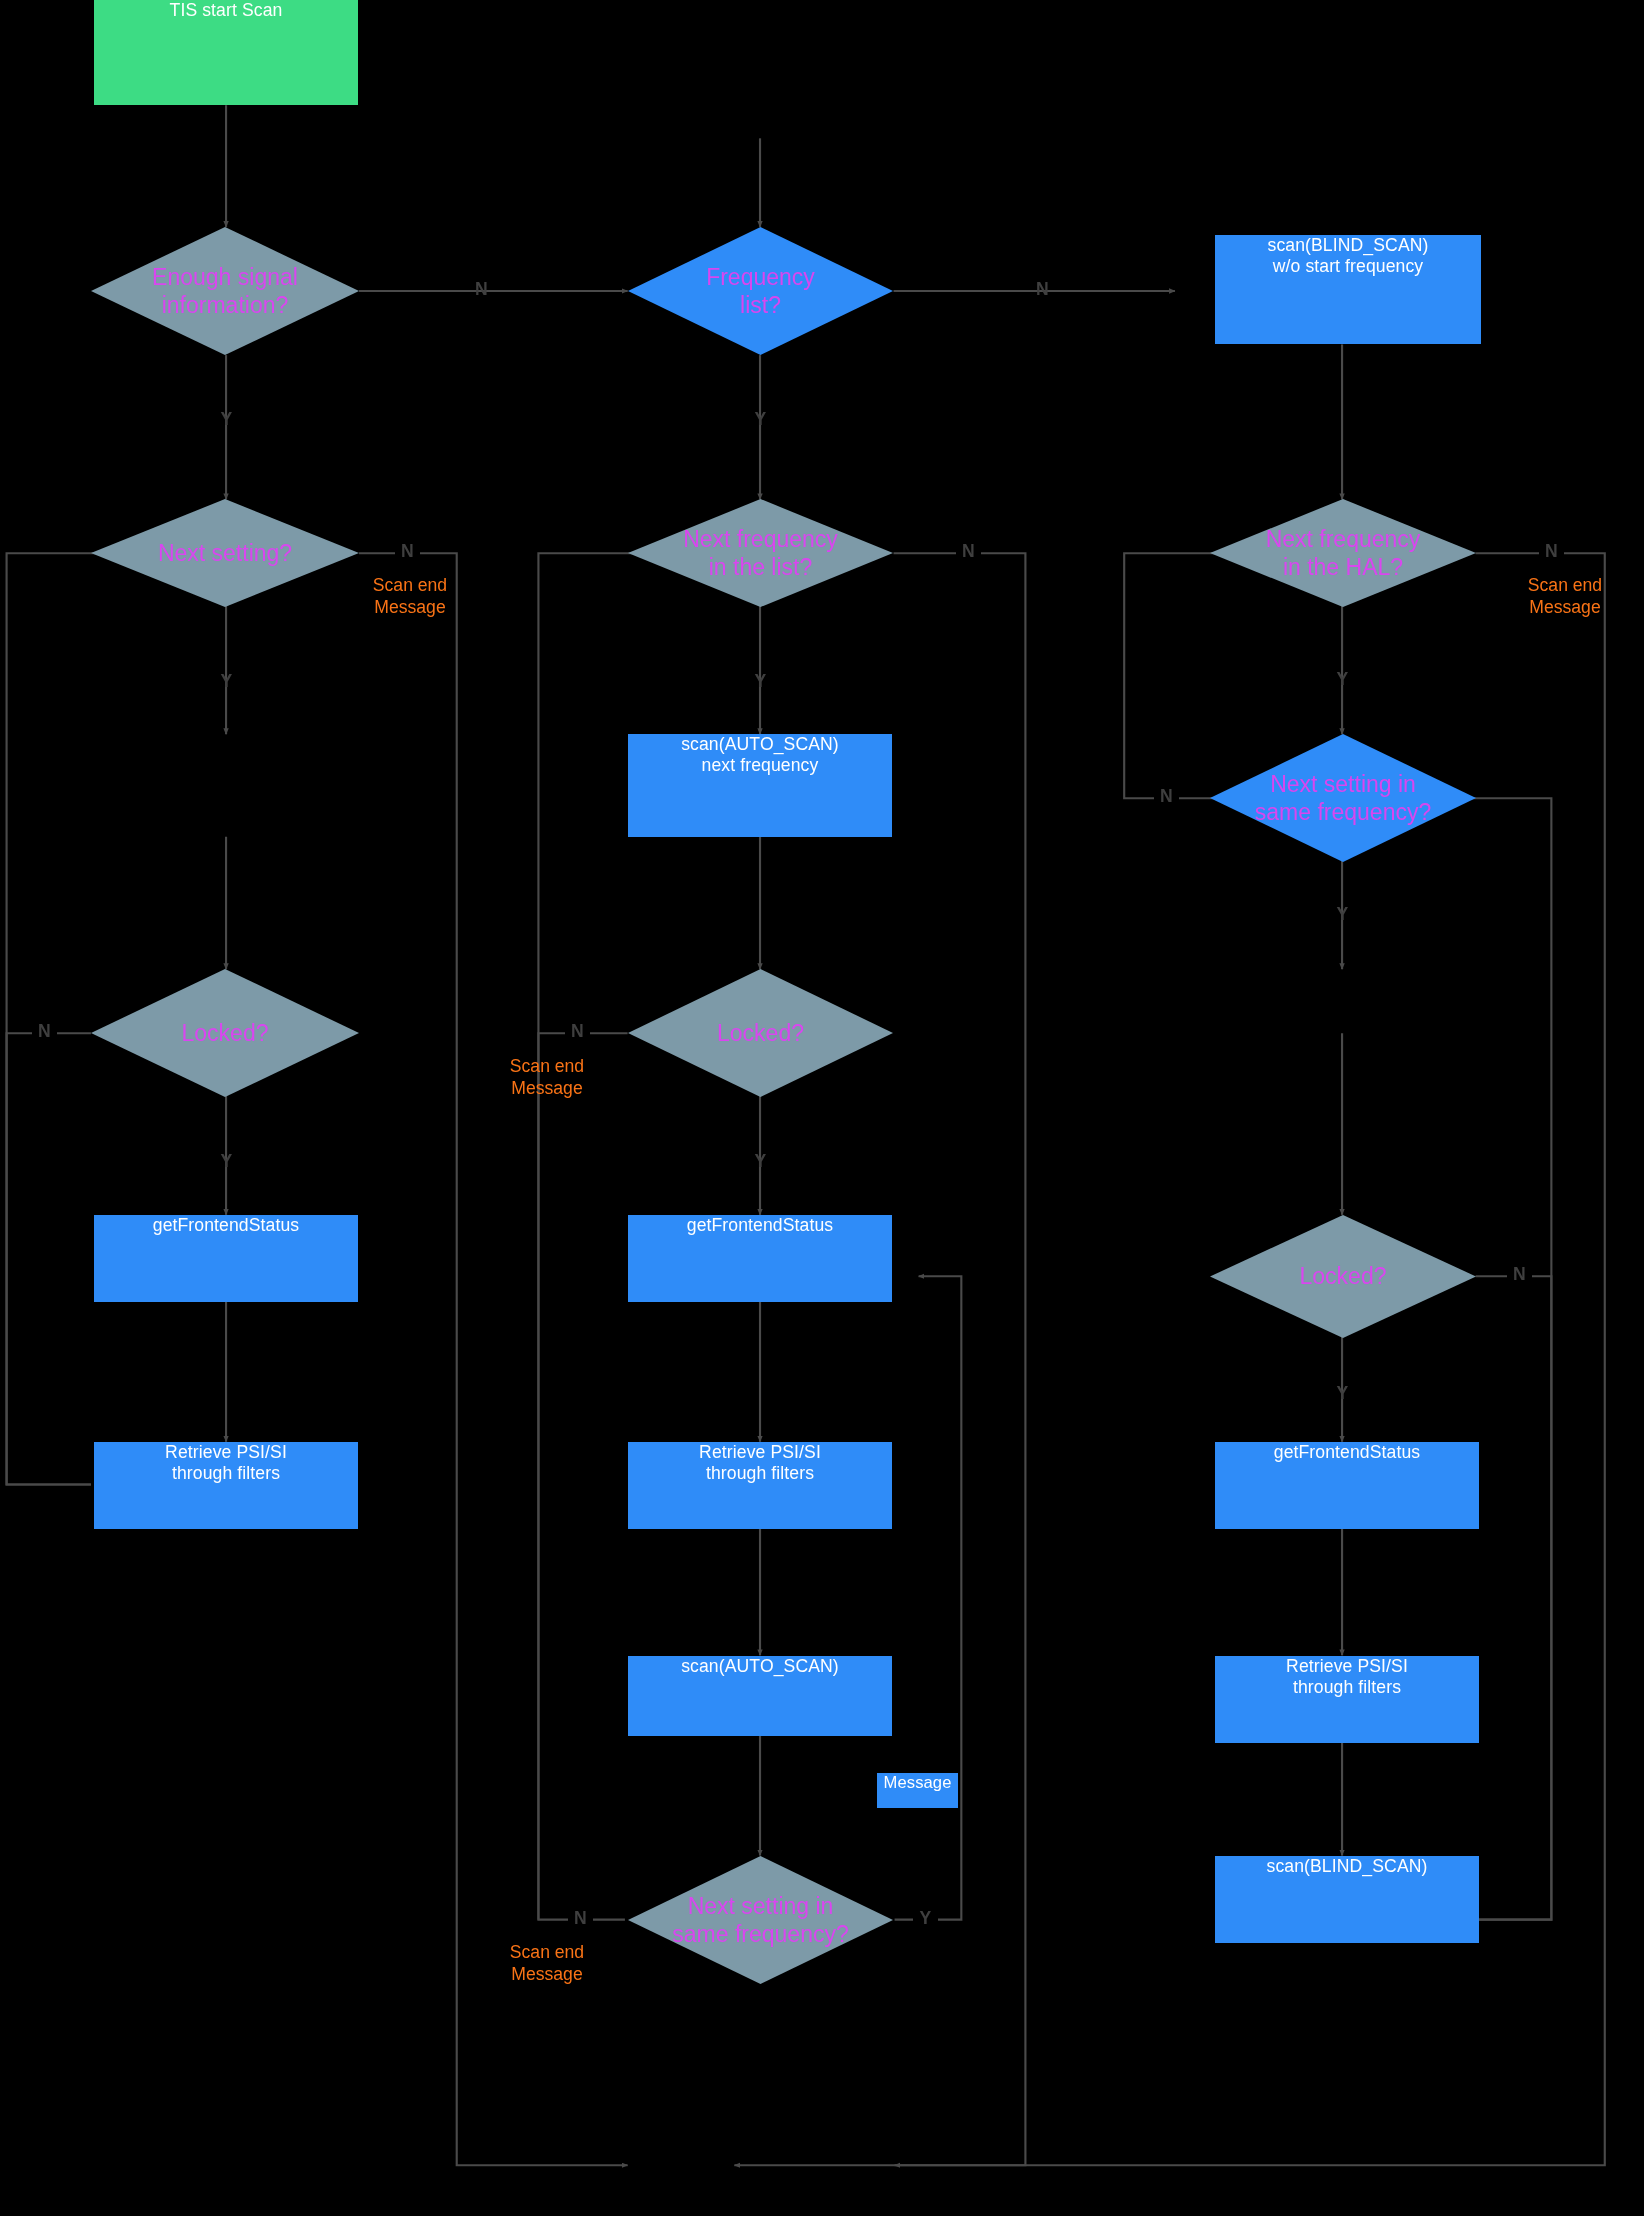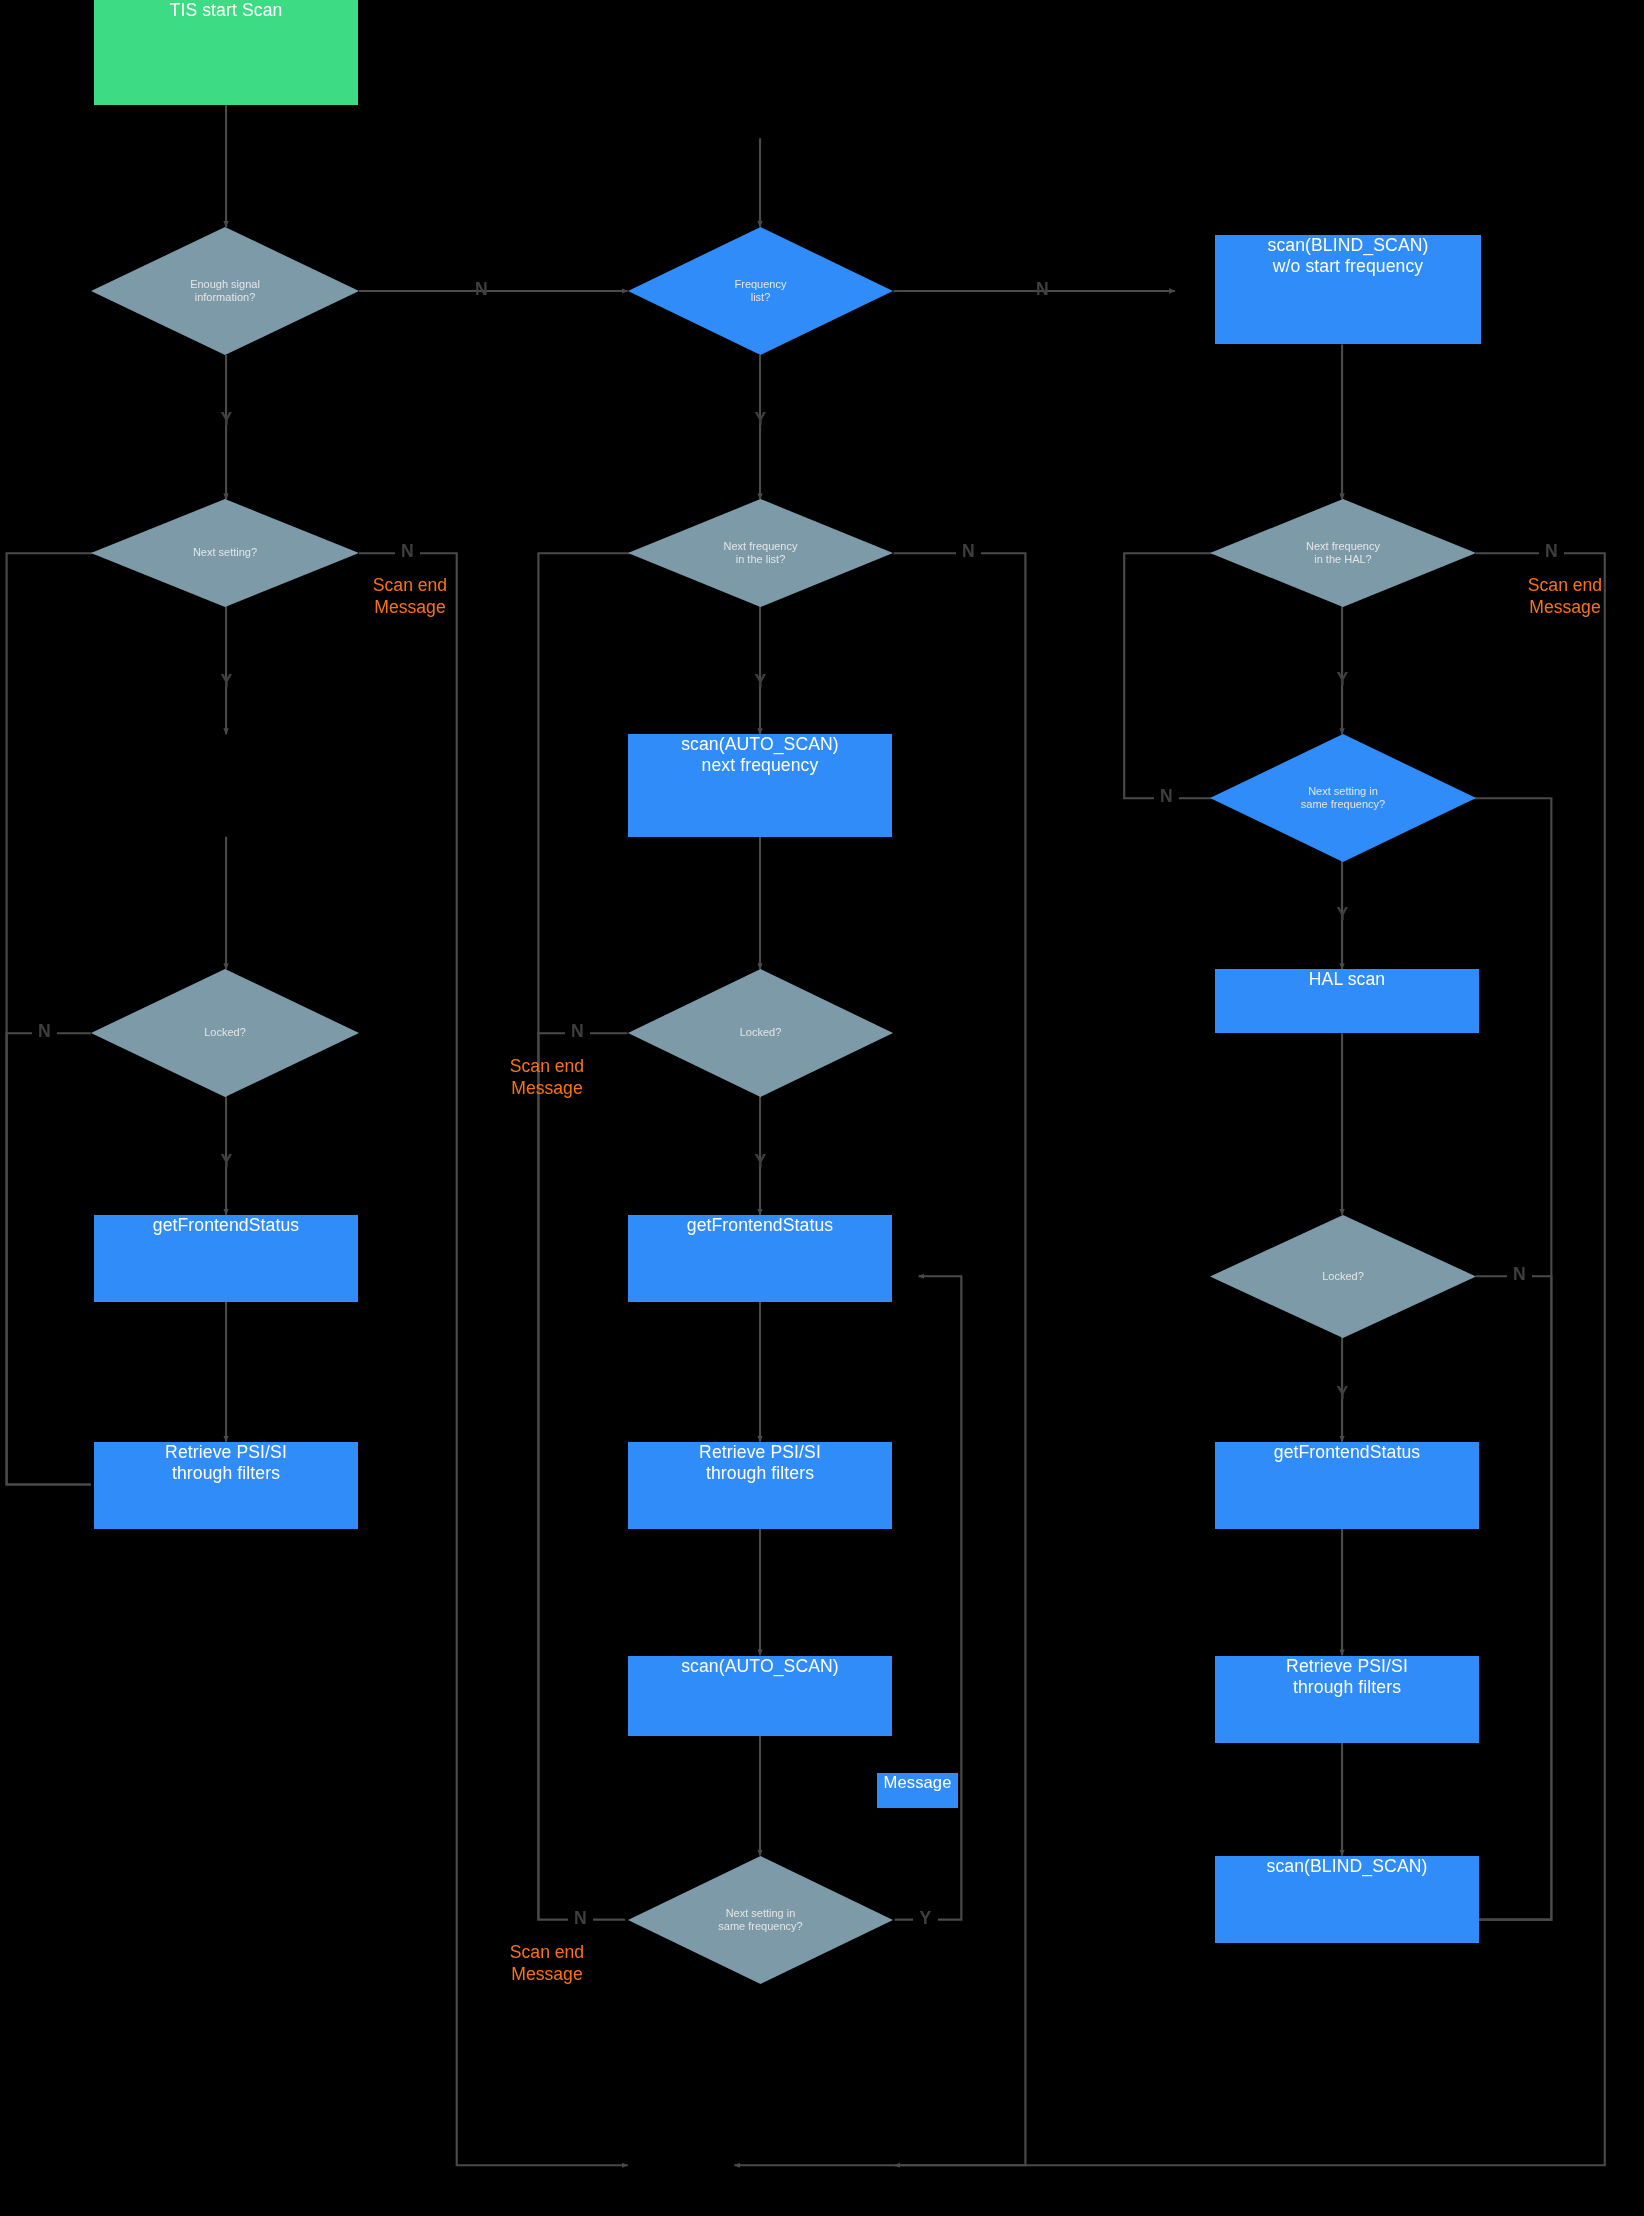--- a/index.html
+++ b/index.html
@@ -4,22 +4,22 @@
 <style>
   html,body{margin:0;padding:0;background:#000;}
   #canvas{position:relative;width:1645px;height:2216px;background:#000;overflow:hidden;}
   svg#wires{position:absolute;left:0;top:0;width:1645px;height:2216px;}
   .node{position:absolute;display:flex;align-items:flex-start;justify-content:center;text-align:center;color:#fff;
         font-family:"Liberation Sans","DejaVu Sans",sans-serif;font-size:17.6px;line-height:1.22;letter-spacing:0.1px;}
   .rect{box-sizing:border-box;}
   .diamond-wrap{position:absolute;}
   .diamond-shape{position:absolute;left:0;top:0;width:100%;height:100%;}
   .diamond-label{position:absolute;left:0;top:0;width:100%;height:100%;display:flex;align-items:center;
-        justify-content:center;text-align:center;color:#e5e5e5;
-        font-family:"Liberation Sans","DejaVu Sans",sans-serif;font-size:11px;line-height:1.22;}
+        justify-content:center;text-align:center;color:#d946ef;
+        font-family:"Liberation Sans","DejaVu Sans",sans-serif;font-size:23px;line-height:1.22;}
   .edgelabel{position:absolute;color:#3f3f3f;font-family:"Liberation Sans","DejaVu Sans",sans-serif;
         font-size:17.6px;font-weight:bold;text-align:center;}
   .notelabel{position:absolute;color:#f97316;font-family:"Liberation Sans","DejaVu Sans",sans-serif;
         font-size:17.6px;font-weight:normal;line-height:1.25;text-align:center;white-space:pre-line;}
 </style>
 </head>
 <body>
 
 <div id="canvas">
 
@@ -186,23 +186,20 @@
   </div>
 
   <div class="diamond-wrap" style="left:1210px;top:734px;width:266px;height:128px;">
     <svg class="diamond-shape" viewBox="0 0 498 240" preserveAspectRatio="none">
       <polygon points="249,0 498,120 249,240 0,120" fill="#2f8cf8"></polygon>
     </svg>
     <div class="diamond-label" style="white-space:pre-line;">Next setting in
 same frequency?</div>
   </div>
 
-  <div class="node rect" style="left:1215px;top:969px;width:264px;height:64px;background:#2f8cf8;">
-    <span>HAL scan</span>
-  </div>
 
   <div class="diamond-wrap" style="left:1210px;top:1215px;width:266px;height:123px;">
     <svg class="diamond-shape" viewBox="0 0 498 230" preserveAspectRatio="none">
       <polygon points="249,0 498,115 249,230 0,115" fill="#7d9aa8"></polygon>
     </svg>
     <div class="diamond-label">Locked?</div>
   </div>
 
   <div class="node rect" style="left:1215px;top:1442px;width:264px;height:87px;background:#2f8cf8;">
     <span>getFrontendStatus</span>

